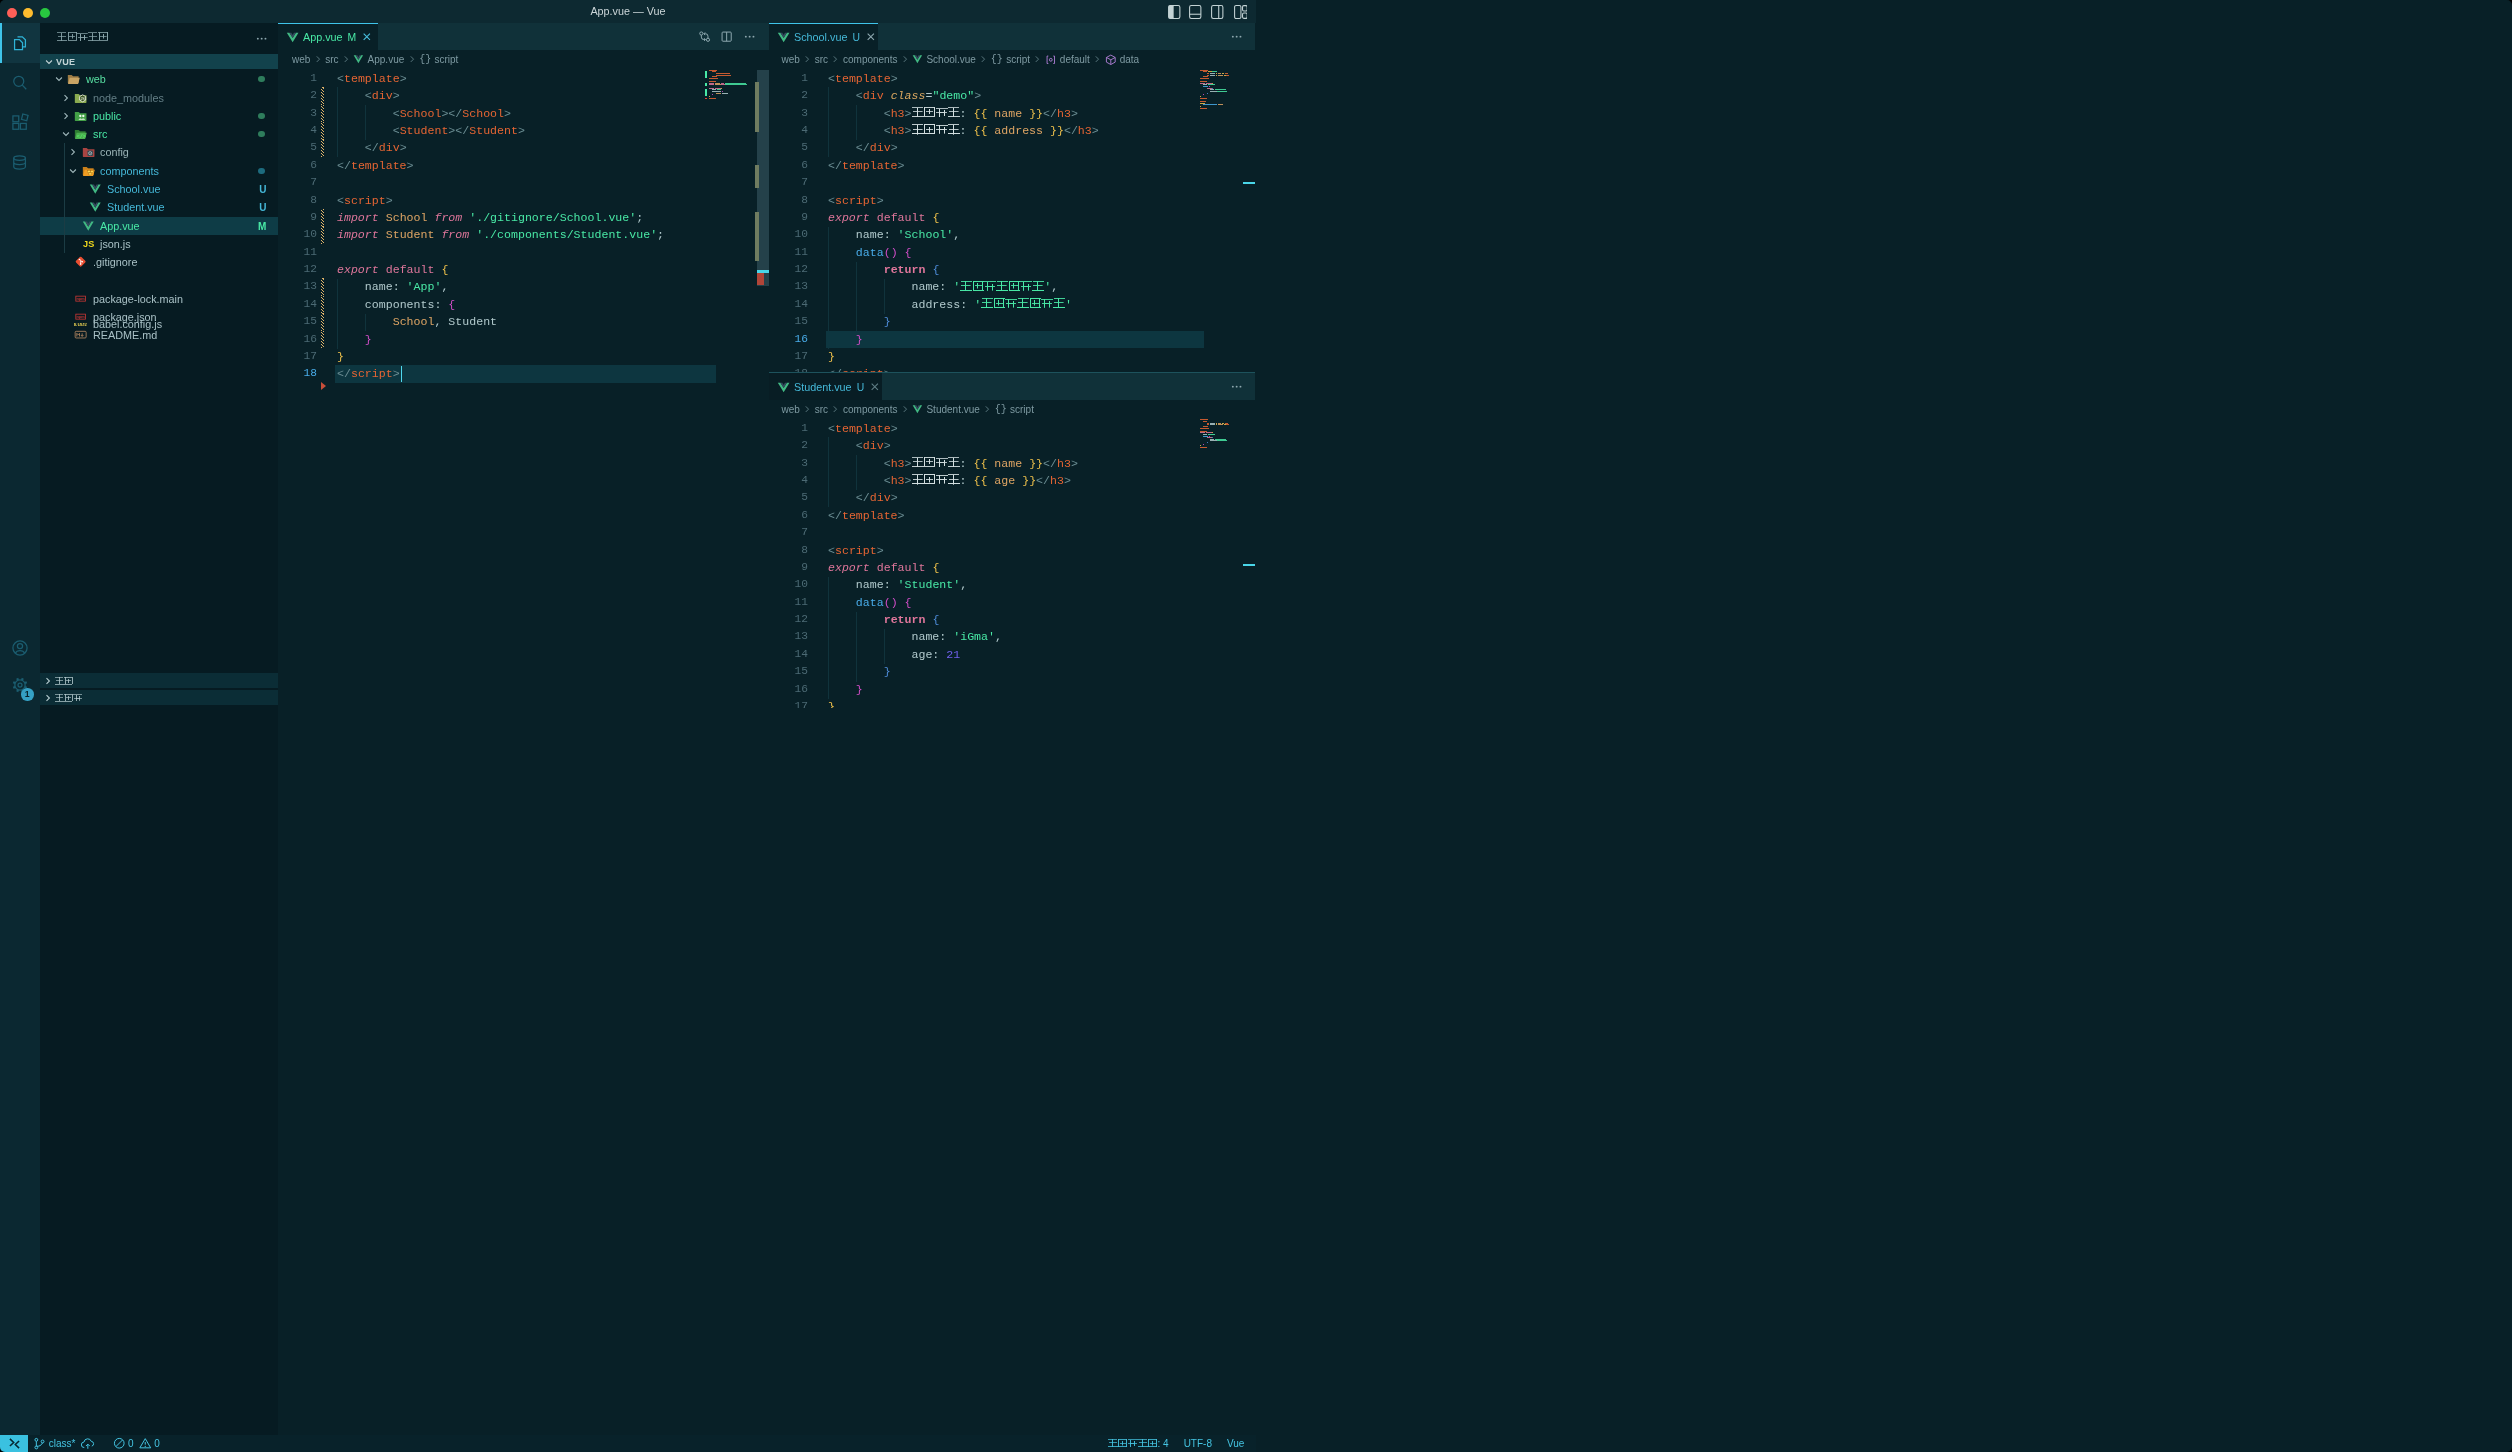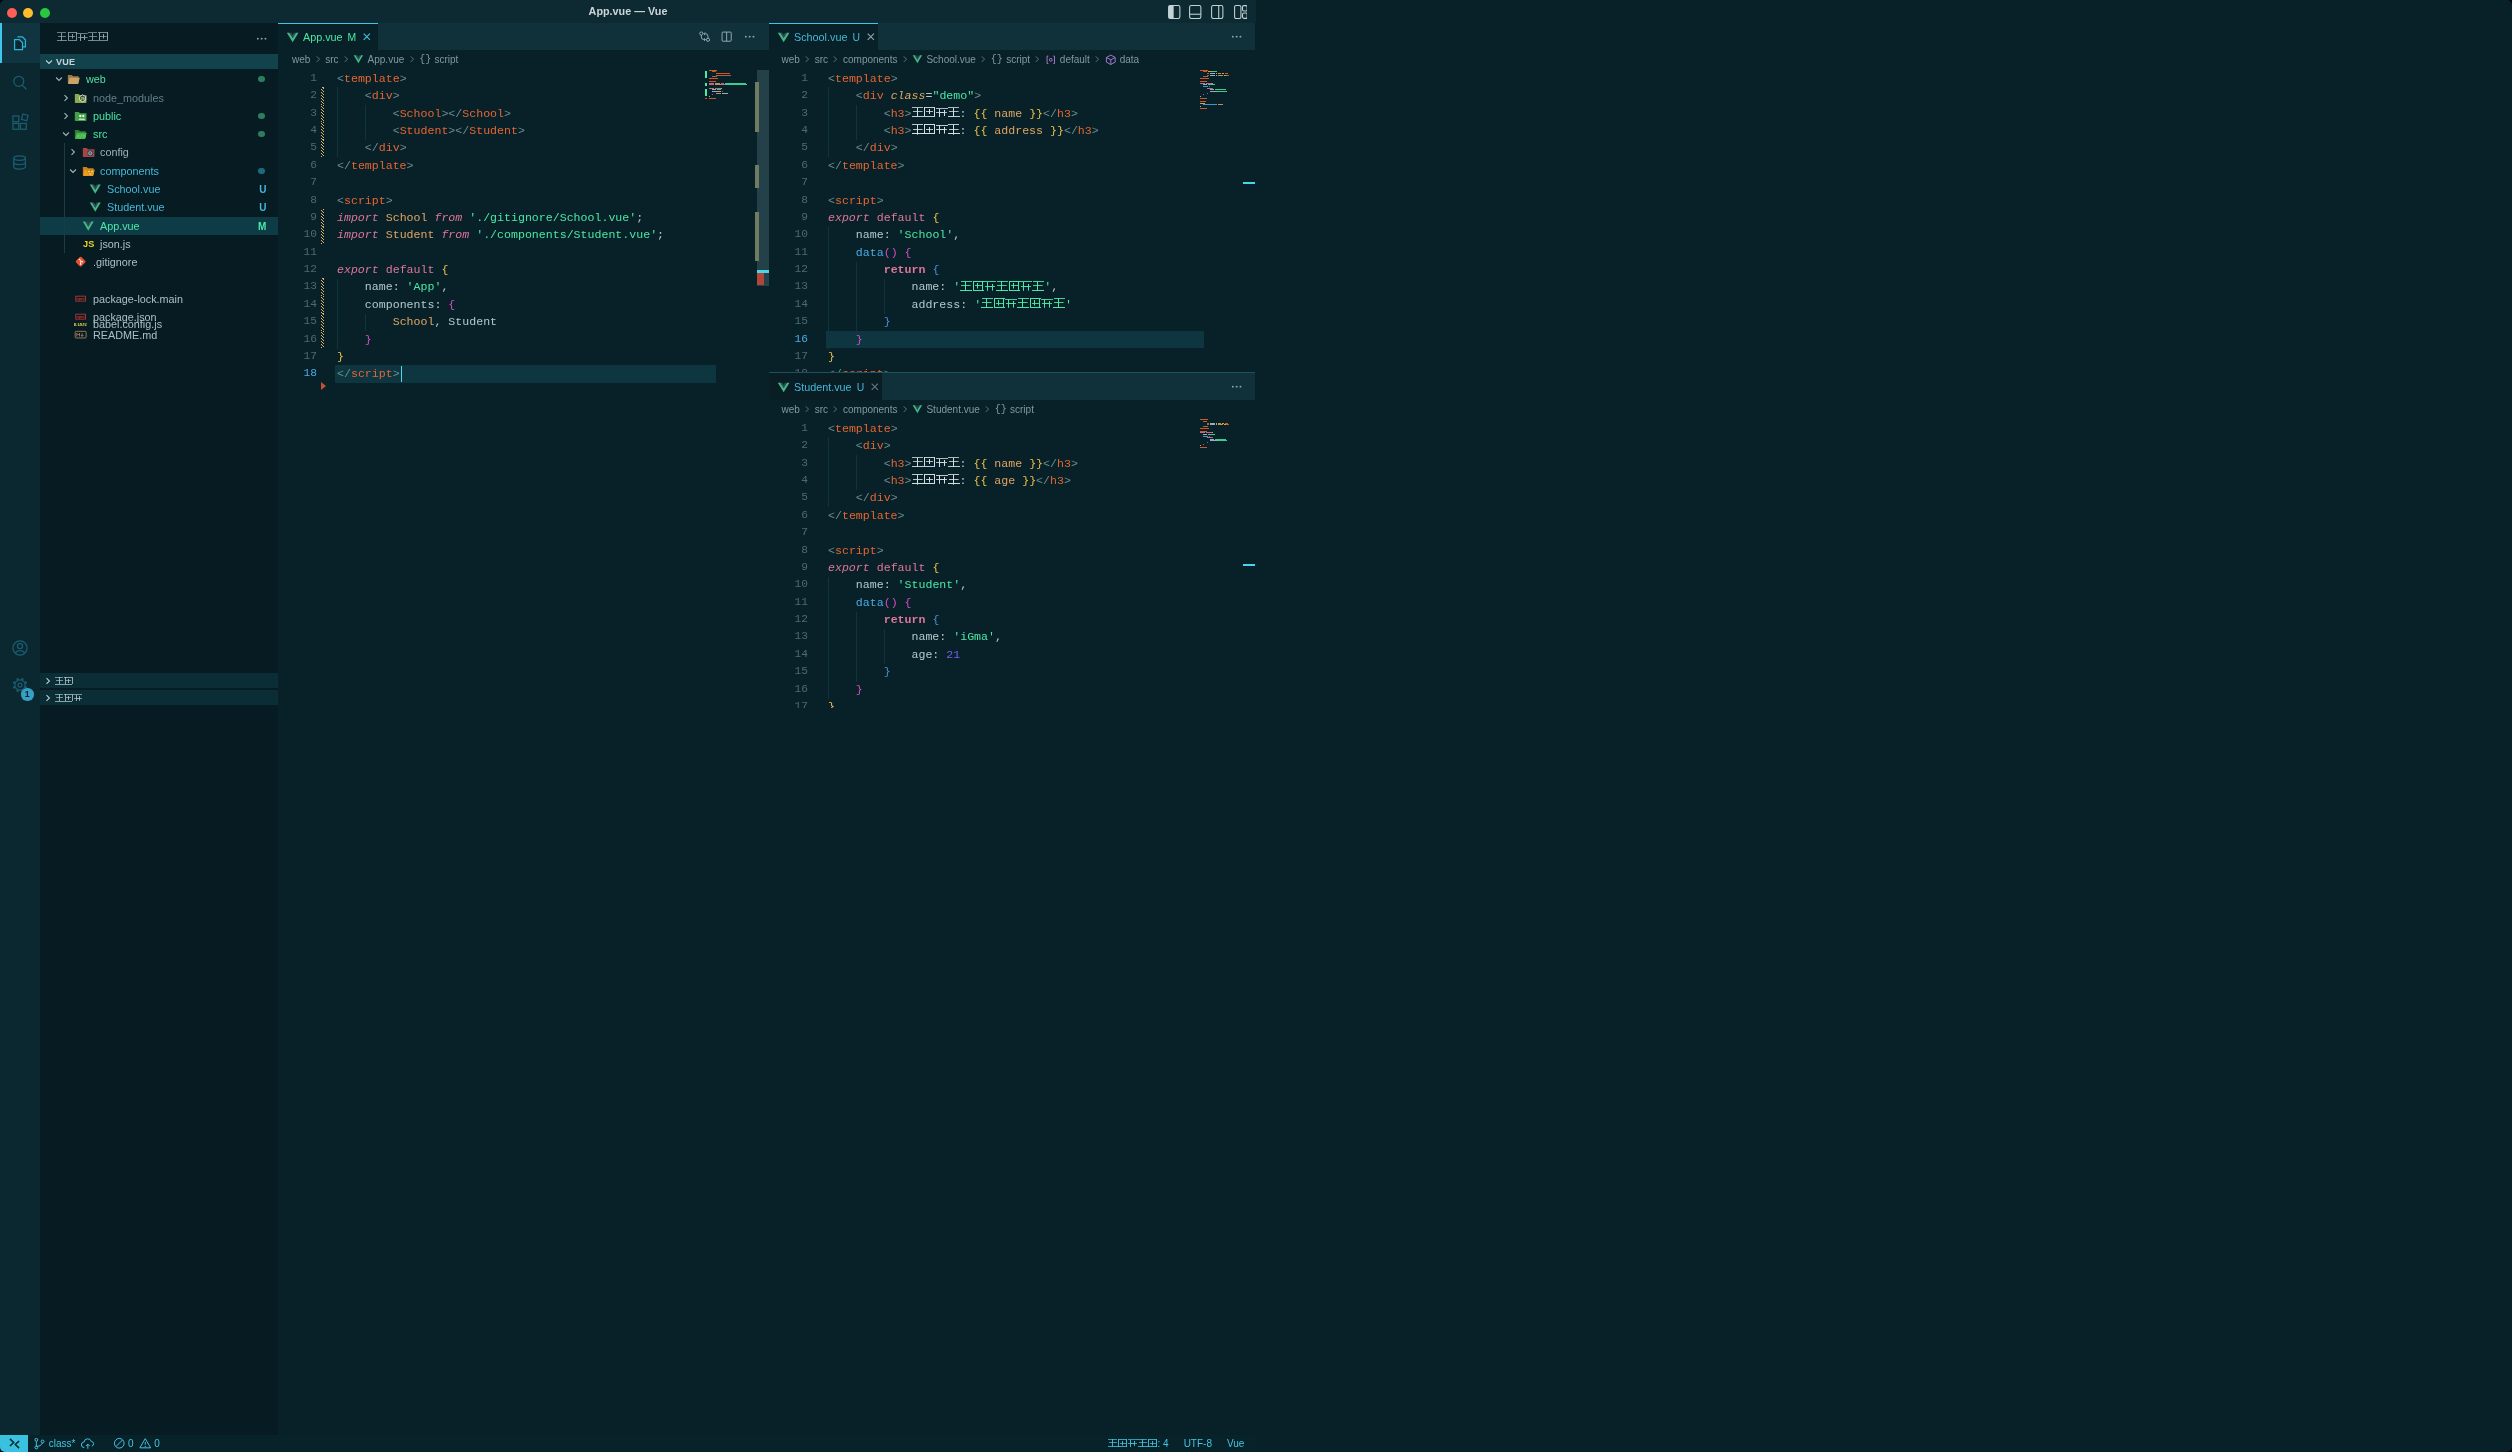--- a/index.html
+++ b/index.html
@@ -1,20 +1,20 @@
 <!DOCTYPE html>
 <html style="font-size:13.3px"><head><meta charset="utf-8"><style>
 
 *{margin:0;padding:0;box-sizing:border-box}
 html,body{width:1256px;height:726px;background:#000;overflow:hidden}
 body{font-family:"Liberation Sans",sans-serif;-webkit-font-smoothing:antialiased}
 #win{position:absolute;inset:0;background:#082027;border-radius:5px;overflow:hidden}
 .mono{font-family:"Liberation Mono",monospace}
 #title{position:absolute;left:0;top:0;width:1256px;height:23px;background:#0d2931;}
-#title .t{position:absolute;left:0;right:0;top:0;height:23px;line-height:23px;text-align:center;color:#ccd6d9;font-size:10.8px;font-weight:bold}
+#title .t{position:absolute;left:0;right:0;top:0;height:23px;line-height:23px;text-align:center;color:#ccd6d9;font-size:10.8px;font-weight:normal}
 .tl{position:absolute;top:7.5px;width:10px;height:10px;border-radius:50%}
 #act{position:absolute;left:0;top:23px;width:40px;bottom:17.4px;background:#0b2831}
 #side{position:absolute;left:40px;top:23px;width:238px;bottom:17.4px;background:#061b22;overflow:hidden}
 #eds{position:absolute;left:278px;top:23px;right:0;bottom:17.4px;background:#082027}
 #status{position:absolute;left:0;bottom:0;width:1256px;height:17.4px;background:#08222a;color:#45c5e2;font-size:10px}
 .acti{position:absolute;left:0;width:40px;height:40px;display:flex;align-items:center;justify-content:center}
 .cj{display:inline-block;width:12px;height:10.8px;position:relative;top:0.8px;background-repeat:no-repeat}
 .cj.t13{width:10.4px;height:9.6px;top:0.8px}
 .cj.t11{width:9.1px;height:8.3px;top:0.8px}
 .cj.t12{width:10px;height:9.1px;top:0.8px}

